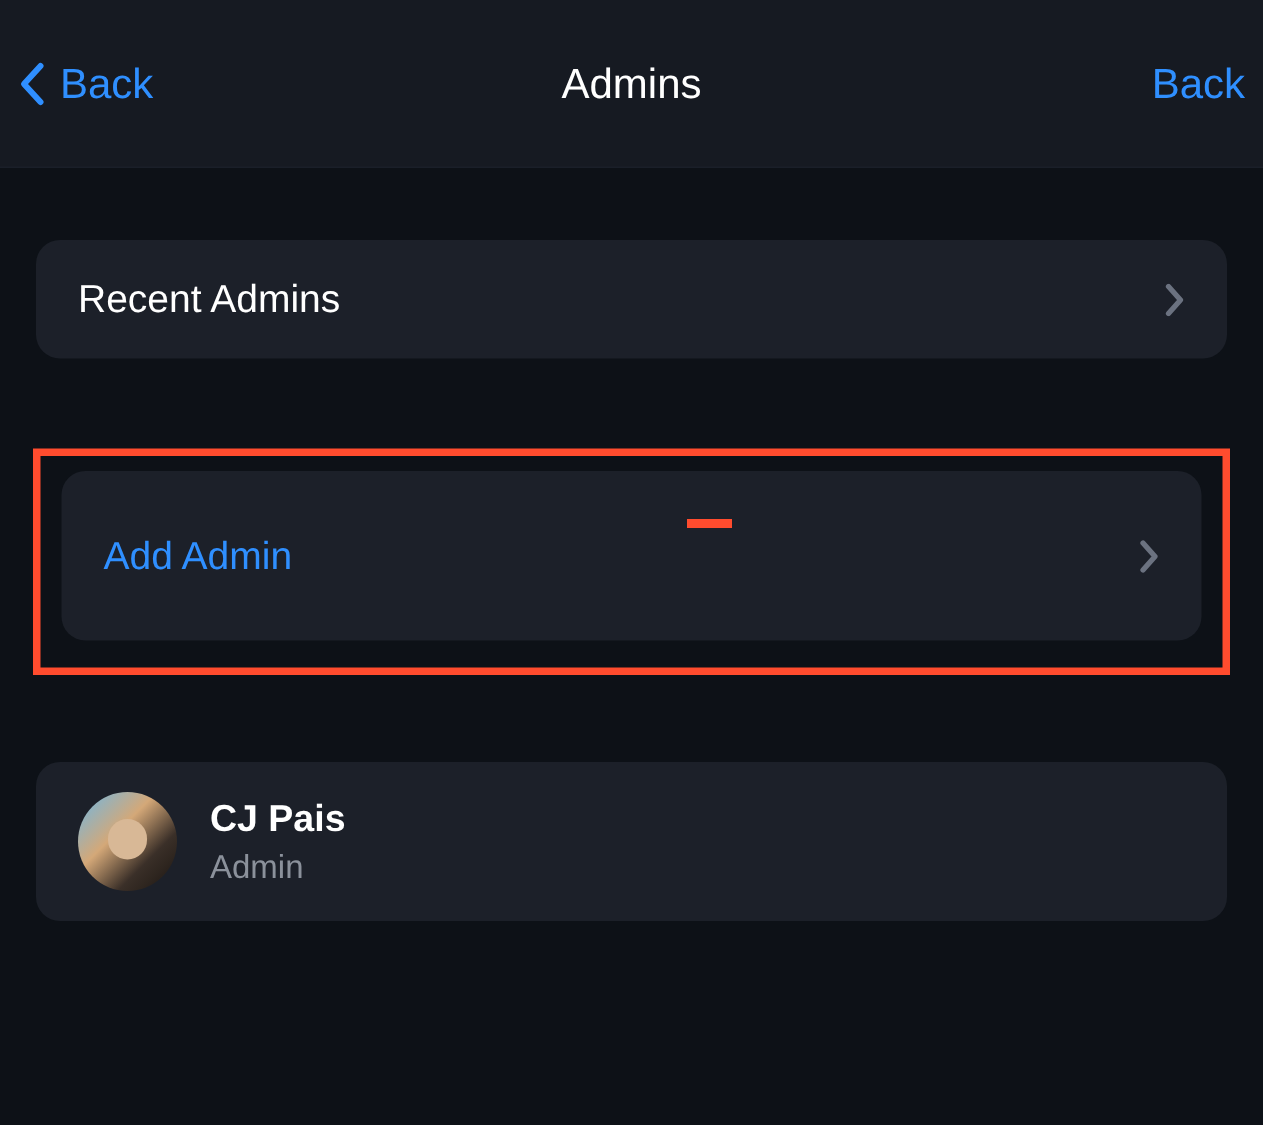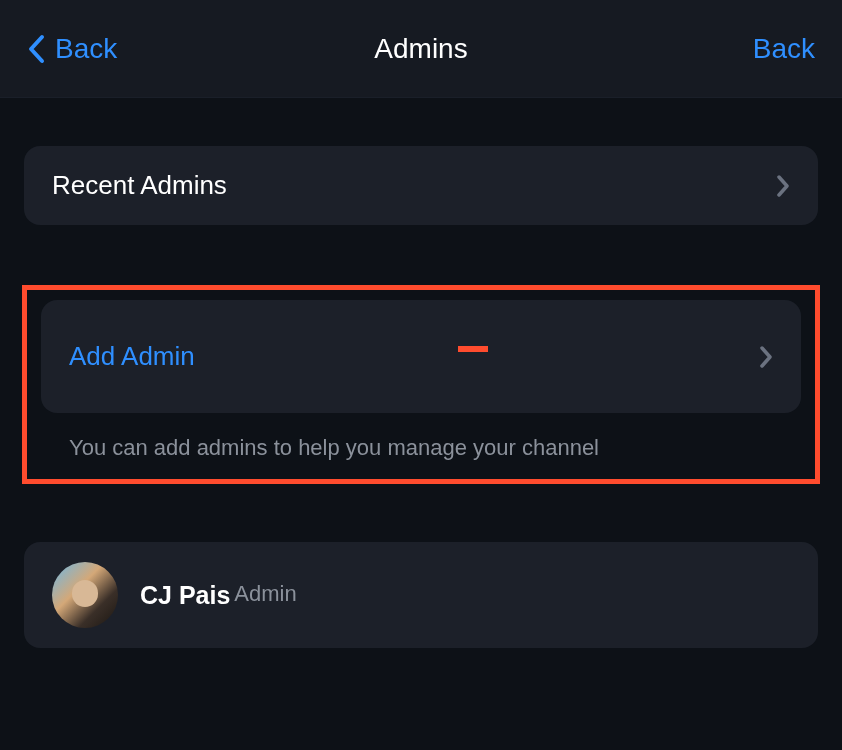--- a/index.html
+++ b/index.html
@@ -8,25 +8,25 @@
       box-sizing: border-box;
       font-family: -apple-system, BlinkMacSystemFont, "Segoe UI", Helvetica, Arial, sans-serif;
     }
     body {
       width: 842px;
       height: 750px;
       background: #0d1117;
       overflow: hidden;
     }
     .header {
-      height: 98px;
+      height: 112px;
       display: flex;
       align-items: center;
       justify-content: space-between;
-      padding: 0 27px;
+      padding: 0 12px;
       border-bottom: 1px solid #1a1f29;
       background: #161a22;
     }
     .back-button {
       display: flex;
       align-items: center;
       color: #2f8fff;
       font-size: 28px;
       font-weight: 400;
       cursor: pointer;
@@ -142,21 +142,21 @@
       position: absolute;
       top: 28%;
       left: 30%;
       width: 40%;
       height: 40%;
       background: #d8b896;
       border-radius: 50%;
     }
     .admin-info {
       display: flex;
-      flex-direction: row;
+      flex-direction: column;
       gap: 4px;
     }
     .admin-name {
       color: #ffffff;
       font-size: 25px;
       font-weight: 600;
     }
     .admin-role {
       color: #8b919b;
       font-size: 22px;
@@ -187,21 +187,20 @@
   </div>
 
   <div class="section">
     <div class="highlight-box">
       <div class="add-admin-row">
         <span class="label">Add Admin</span>
         <svg class="chevron-right" viewBox="0 0 14 22" fill="none">
           <path d="M3 2 L11 11 L3 20" stroke="#6b7280" stroke-width="3.5" stroke-linecap="round" stroke-linejoin="round"></path>
         </svg>
       </div>
-      <div class="section-footer">You can add admins to help you manage your channel</div>
     </div>
   </div>
 
   <div class="highlight-tick"></div>
 
   <div class="admin-list">
     <div class="admin-row">
       <div class="avatar"></div>
       <div class="admin-info">
         <span class="admin-name">CJ Pais</span>

